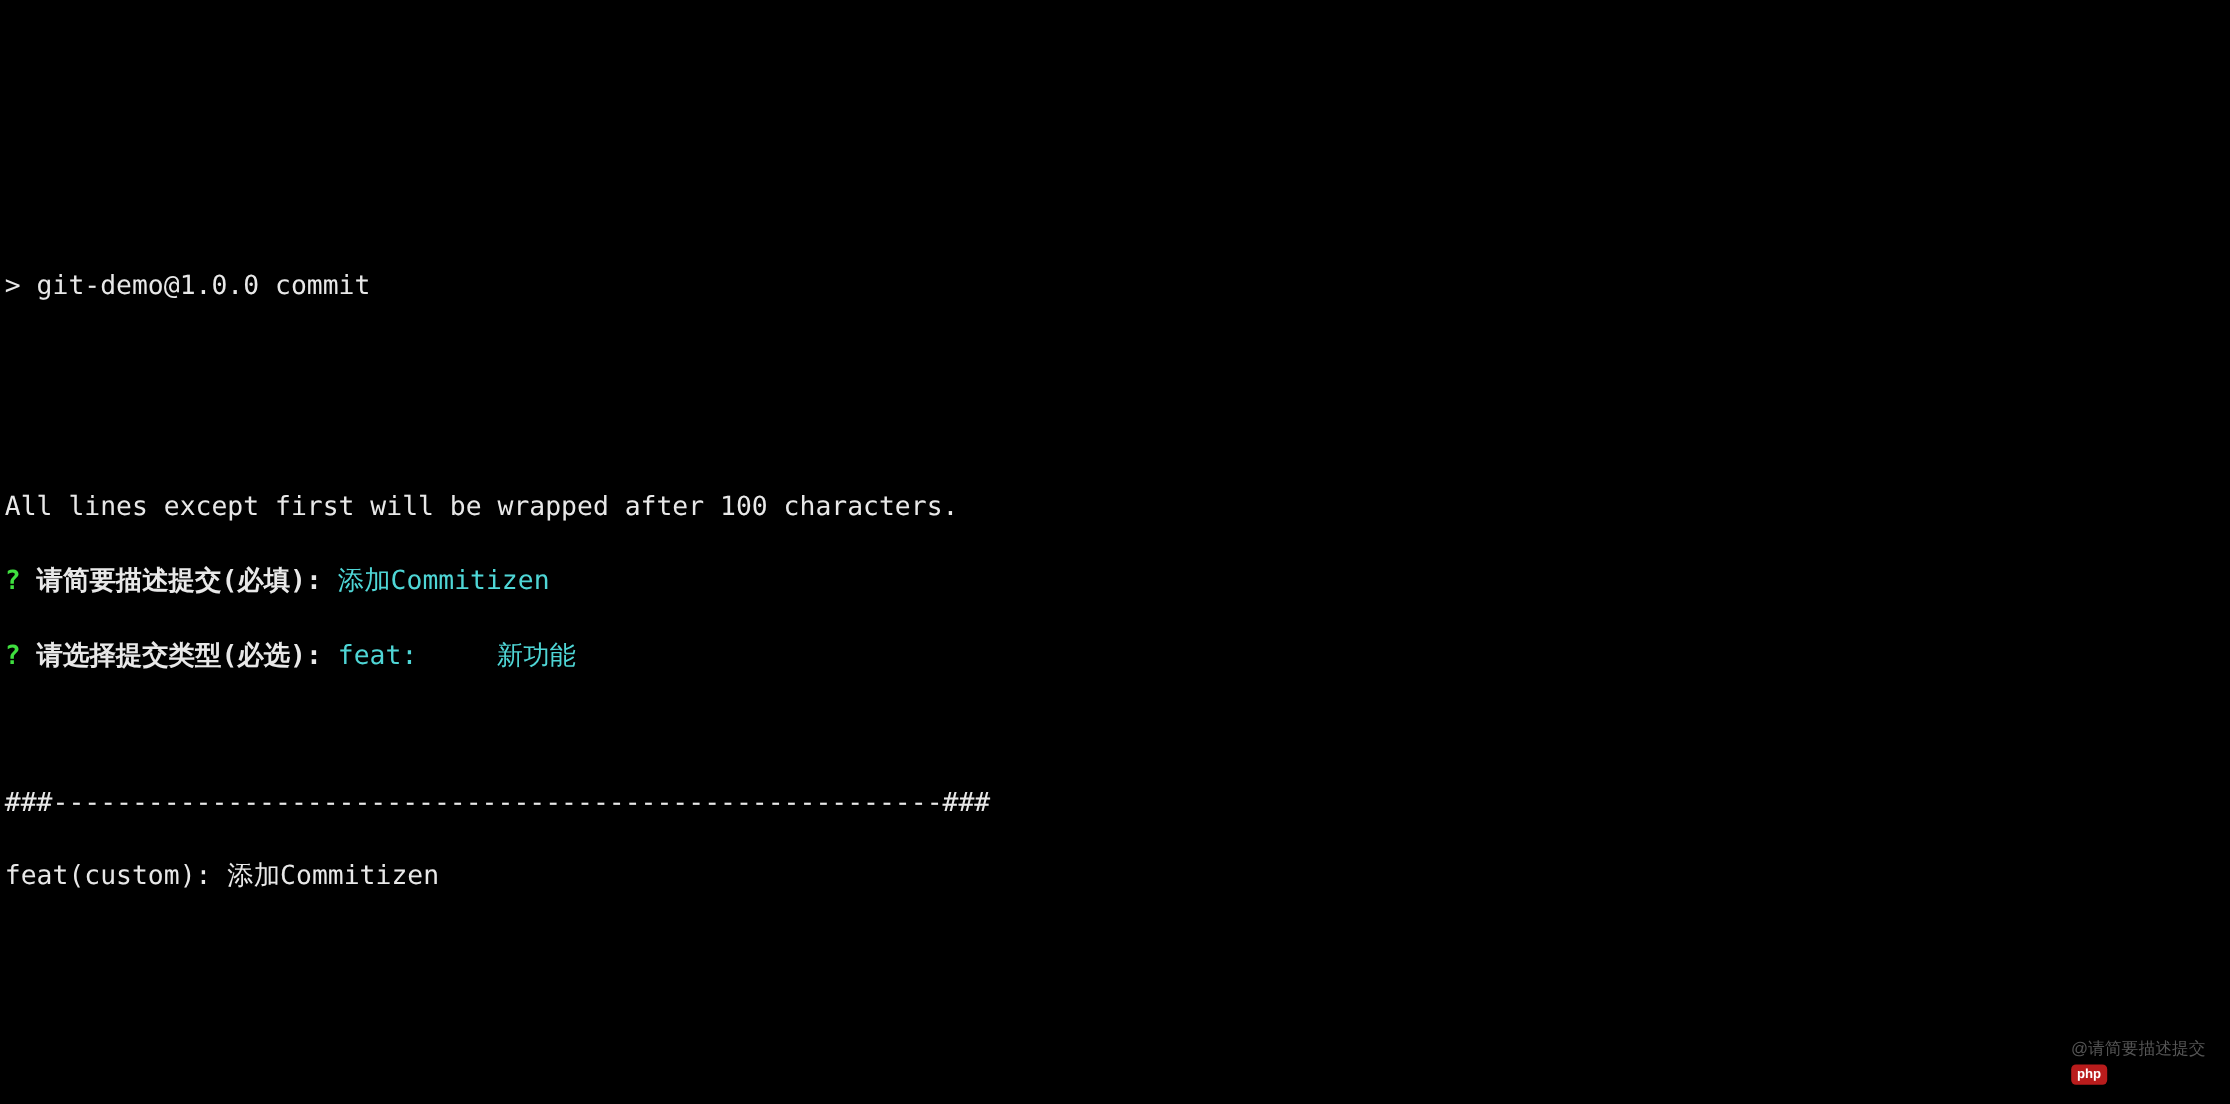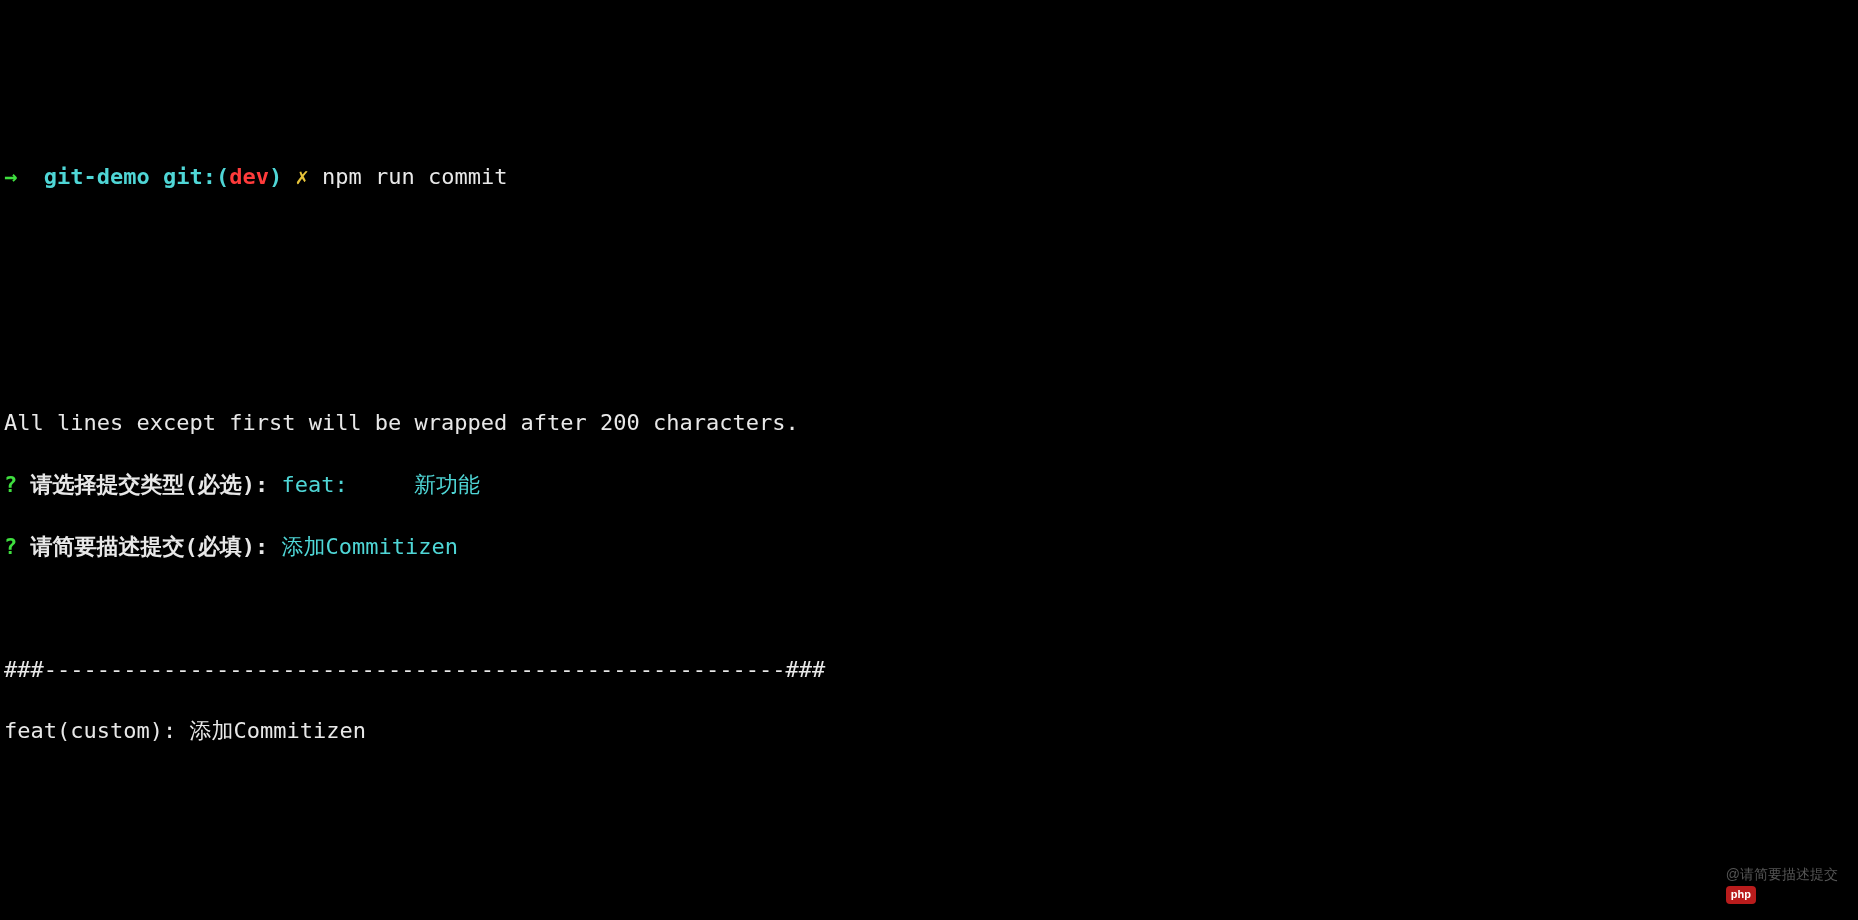--- a/index.html
+++ b/index.html
@@ -42,27 +42,27 @@
     font-weight: bold;
     display: inline-block;
   }
 </style>
 </head>
 <body>
 
 
 
 <div>
-<span class="line"><span class="arrow">→</span>  <span class="cyan">git-demo</span> <span class="cyan">git:(</span><span class="red">dev</span><span class="cyan">)</span> <span class="yellow">✗</span> <span class="white">npm run commit</span></span>
+<span class="line"> </span>
+<span class="line white">&gt; git-demo@1.0.0 commit</span>
 <span class="line"> </span>
 <span class="line"> </span>
-<span class="line"> </span>
-<span class="line white">All lines except first will be wrapped after 200 characters.</span>
+<span class="line white">All lines except first will be wrapped after 100 characters.</span>
+<span class="line"><span class="green-b">?</span> <span class="bold white">请简要描述提交(必填):</span> <span class="cyan-nm">添加Commitizen</span></span>
 <span class="line"><span class="green-b">?</span> <span class="bold white">请选择提交类型(必选):</span> <span class="cyan-nm">feat:</span>     <span class="cyan-nm">新功能</span></span>
-<span class="line"><span class="green-b">?</span> <span class="bold white">请简要描述提交(必填):</span> <span class="cyan-nm">添加Commitizen</span></span>
 <span class="line"> </span>
 <span class="line white">###--------------------------------------------------------###</span>
 <span class="line white">feat(custom): 添加Commitizen</span>
 
 
 
 
 
 
 

